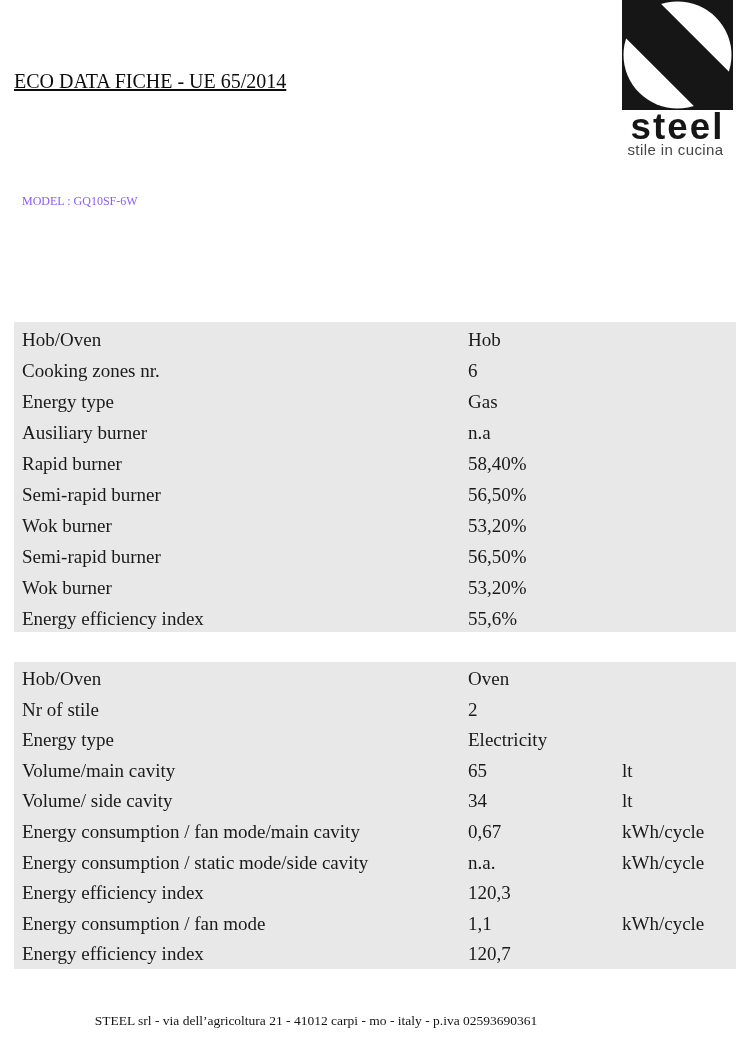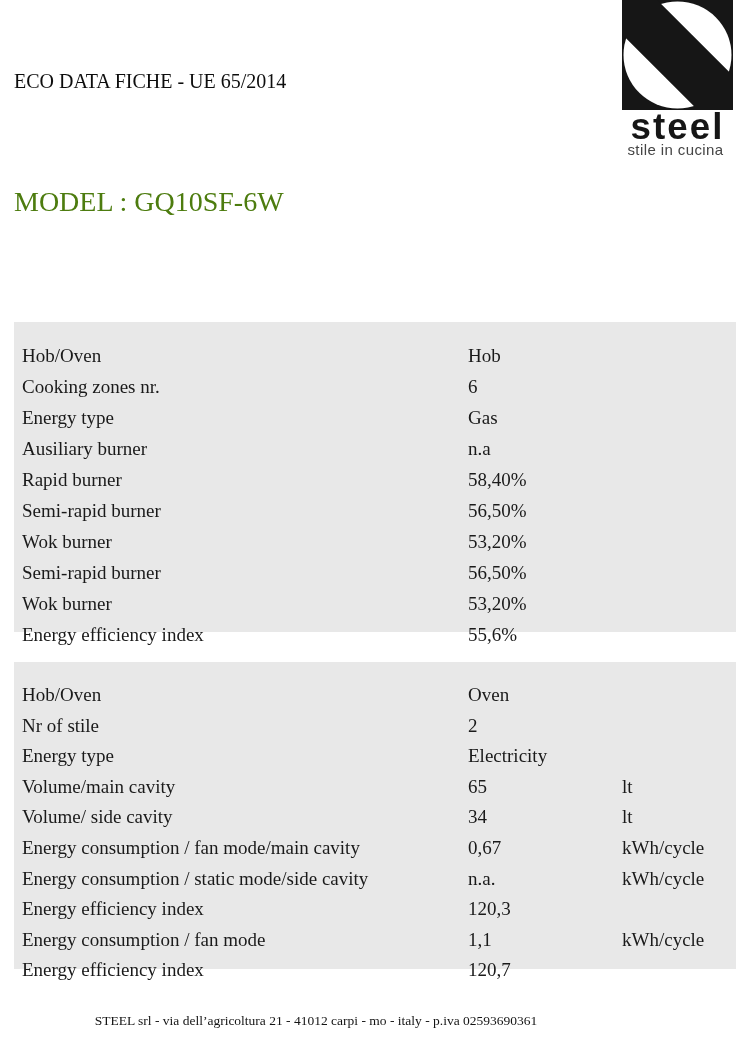--- a/index.html
+++ b/index.html
@@ -8,24 +8,25 @@
     background:#ffffff;
     position:relative;
     font-family:"Liberation Serif","DejaVu Serif",serif;
     color:#1a1a1a;
     overflow:hidden;
   }
   .page-title{
     position:absolute;left:14px;top:70px;
     font-size:20px;line-height:23px;color:#0d0d0d;
     white-space:nowrap;
+    text-decoration:underline;
   }
   .model-title{
-    position:absolute;left:14px;top:190px;
-    font-size:28px;line-height:23px;color:#4d7c0f;
+    position:absolute;left:22px;top:190px;
+    font-size:12px;line-height:23px;color:#8b5cf6;
     white-space:nowrap;
   }
   .logo{
     position:absolute;top:0;right:17px;width:111px;
     text-align:center;
   }
   .logo-mark{display:block;width:111px;height:110px;}
   .logo-wordmark{
     font-family:"Liberation Sans","DejaVu Sans",sans-serif;
     font-weight:bold;font-size:36px;line-height:28px;
@@ -35,21 +36,21 @@
   .logo-tagline{
     font-family:Liberation Sans, sans-serif;
     font-size:15px;line-height:16px;letter-spacing:0.4px;
     color:#454545;margin-top:1px;white-space:nowrap;
     margin-left:-4px;
   }
   .data-table{
     position:absolute;left:14px;width:722px;
     background:#e8e8e8;
     box-sizing:border-box;
-    padding-top:18px;
+    padding-top:2px;
   }
   .table-hob{top:322px;height:310px;}
   .table-oven{top:662px;height:307px;}
   .row{display:flex;height:31px;line-height:31px;}
   .table-oven .row{height:30.6px;line-height:30.6px;}
   .row div{font-size:19px;white-space:nowrap;}
   .c-label{width:446px;padding-left:8px;flex:0 0 auto;}
   .c-value{width:154px;flex:0 0 auto;}
   .c-unit{flex:1 1 auto;}
   .footer{

